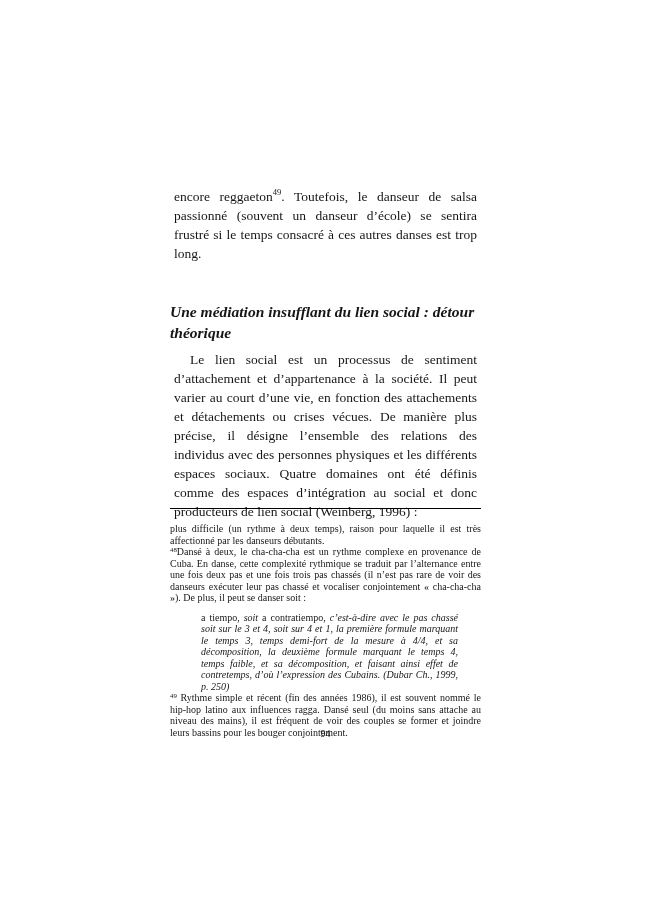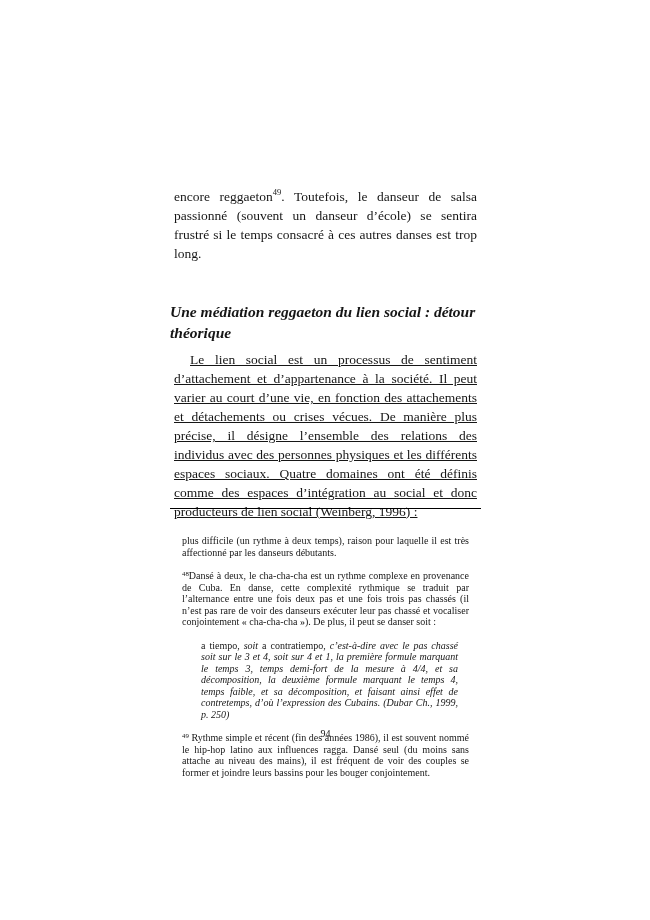--- a/index.html
+++ b/index.html
@@ -30,40 +30,40 @@
     vertical-align: 6px;
   }
   .heading {
     font-size: 15.5px;
     line-height: 21px;
     font-weight: bold;
     font-style: italic;
     text-align: left;
     margin: 38px 0 7px 0;
   }
-  .para.indent { text-indent: 16px; text-decoration: underline; }
+  .para.indent { text-indent: 16px; }
 
   .footnote-rule {
     position: absolute;
     left: 170px;
     top: 508px;
     width: 311px;
     height: 1px;
     background: #000000;
   }
   .footnotes {
     position: absolute;
     left: 170px;
     top: 523px;
     width: 311px;
     font-size: 10px;
     line-height: 11.5px;
     text-align: justify;
   }
-  .fn { margin: 12px; }
+  .fn { margin: 0; }
   .fn sup {
     font-size: 6.8px;
     line-height: 0;
     vertical-align: 3.5px;
   }
   .fn-quote {
     margin: 8px 23px 0 31px;
     font-style: italic;
     text-align: justify;
   }
@@ -78,21 +78,21 @@
     font-size: 10px;
     line-height: 14px;
   }
 </style>
 </head>
 <body>
 
 <div class="main-text">
   <p class="para"><span>encore reggaeton</span><sup>49</sup><span>. Toutefois, le danseur de salsa passionné (souvent un danseur d’école) se sentira frustré si le temps consacré à ces autres danses est trop long.</span></p>
 
-  <h2 class="heading">Une médiation reggaeton du lien social : détour théorique</h2>
+  <h2 class="heading">Une médiation insufflant du lien social : détour théorique</h2>
 
   <p class="para indent">Le lien social est un processus de sentiment d’attachement et d’appartenance à la société. Il peut varier au court d’une vie, en fonction des attachements et détachements ou crises vécues. De manière plus précise, il désigne l’ensemble des relations des individus avec des personnes physiques et les différents espaces sociaux. Quatre domaines ont été définis comme des espaces d’intégration au social et donc producteurs de lien social (Weinberg, 1996) :</p>
 </div>
 
 <div class="footnote-rule"></div>
 
 <div class="footnotes">
   <p class="fn">plus difficile (un rythme à deux temps), raison pour laquelle il est très affectionné par les danseurs débutants.</p>
 
   <p class="fn"><sup>48</sup><span>Dansé à deux, le cha-cha-cha est un rythme complexe en provenance de Cuba. En danse, cette complexité rythmique se traduit par l’alternance entre une fois deux pas et une fois trois pas chassés (il n’est pas rare de voir des danseurs exécuter leur pas chassé et vocaliser conjointement « cha-cha-cha »). De plus, il peut se danser soit :</span></p>

